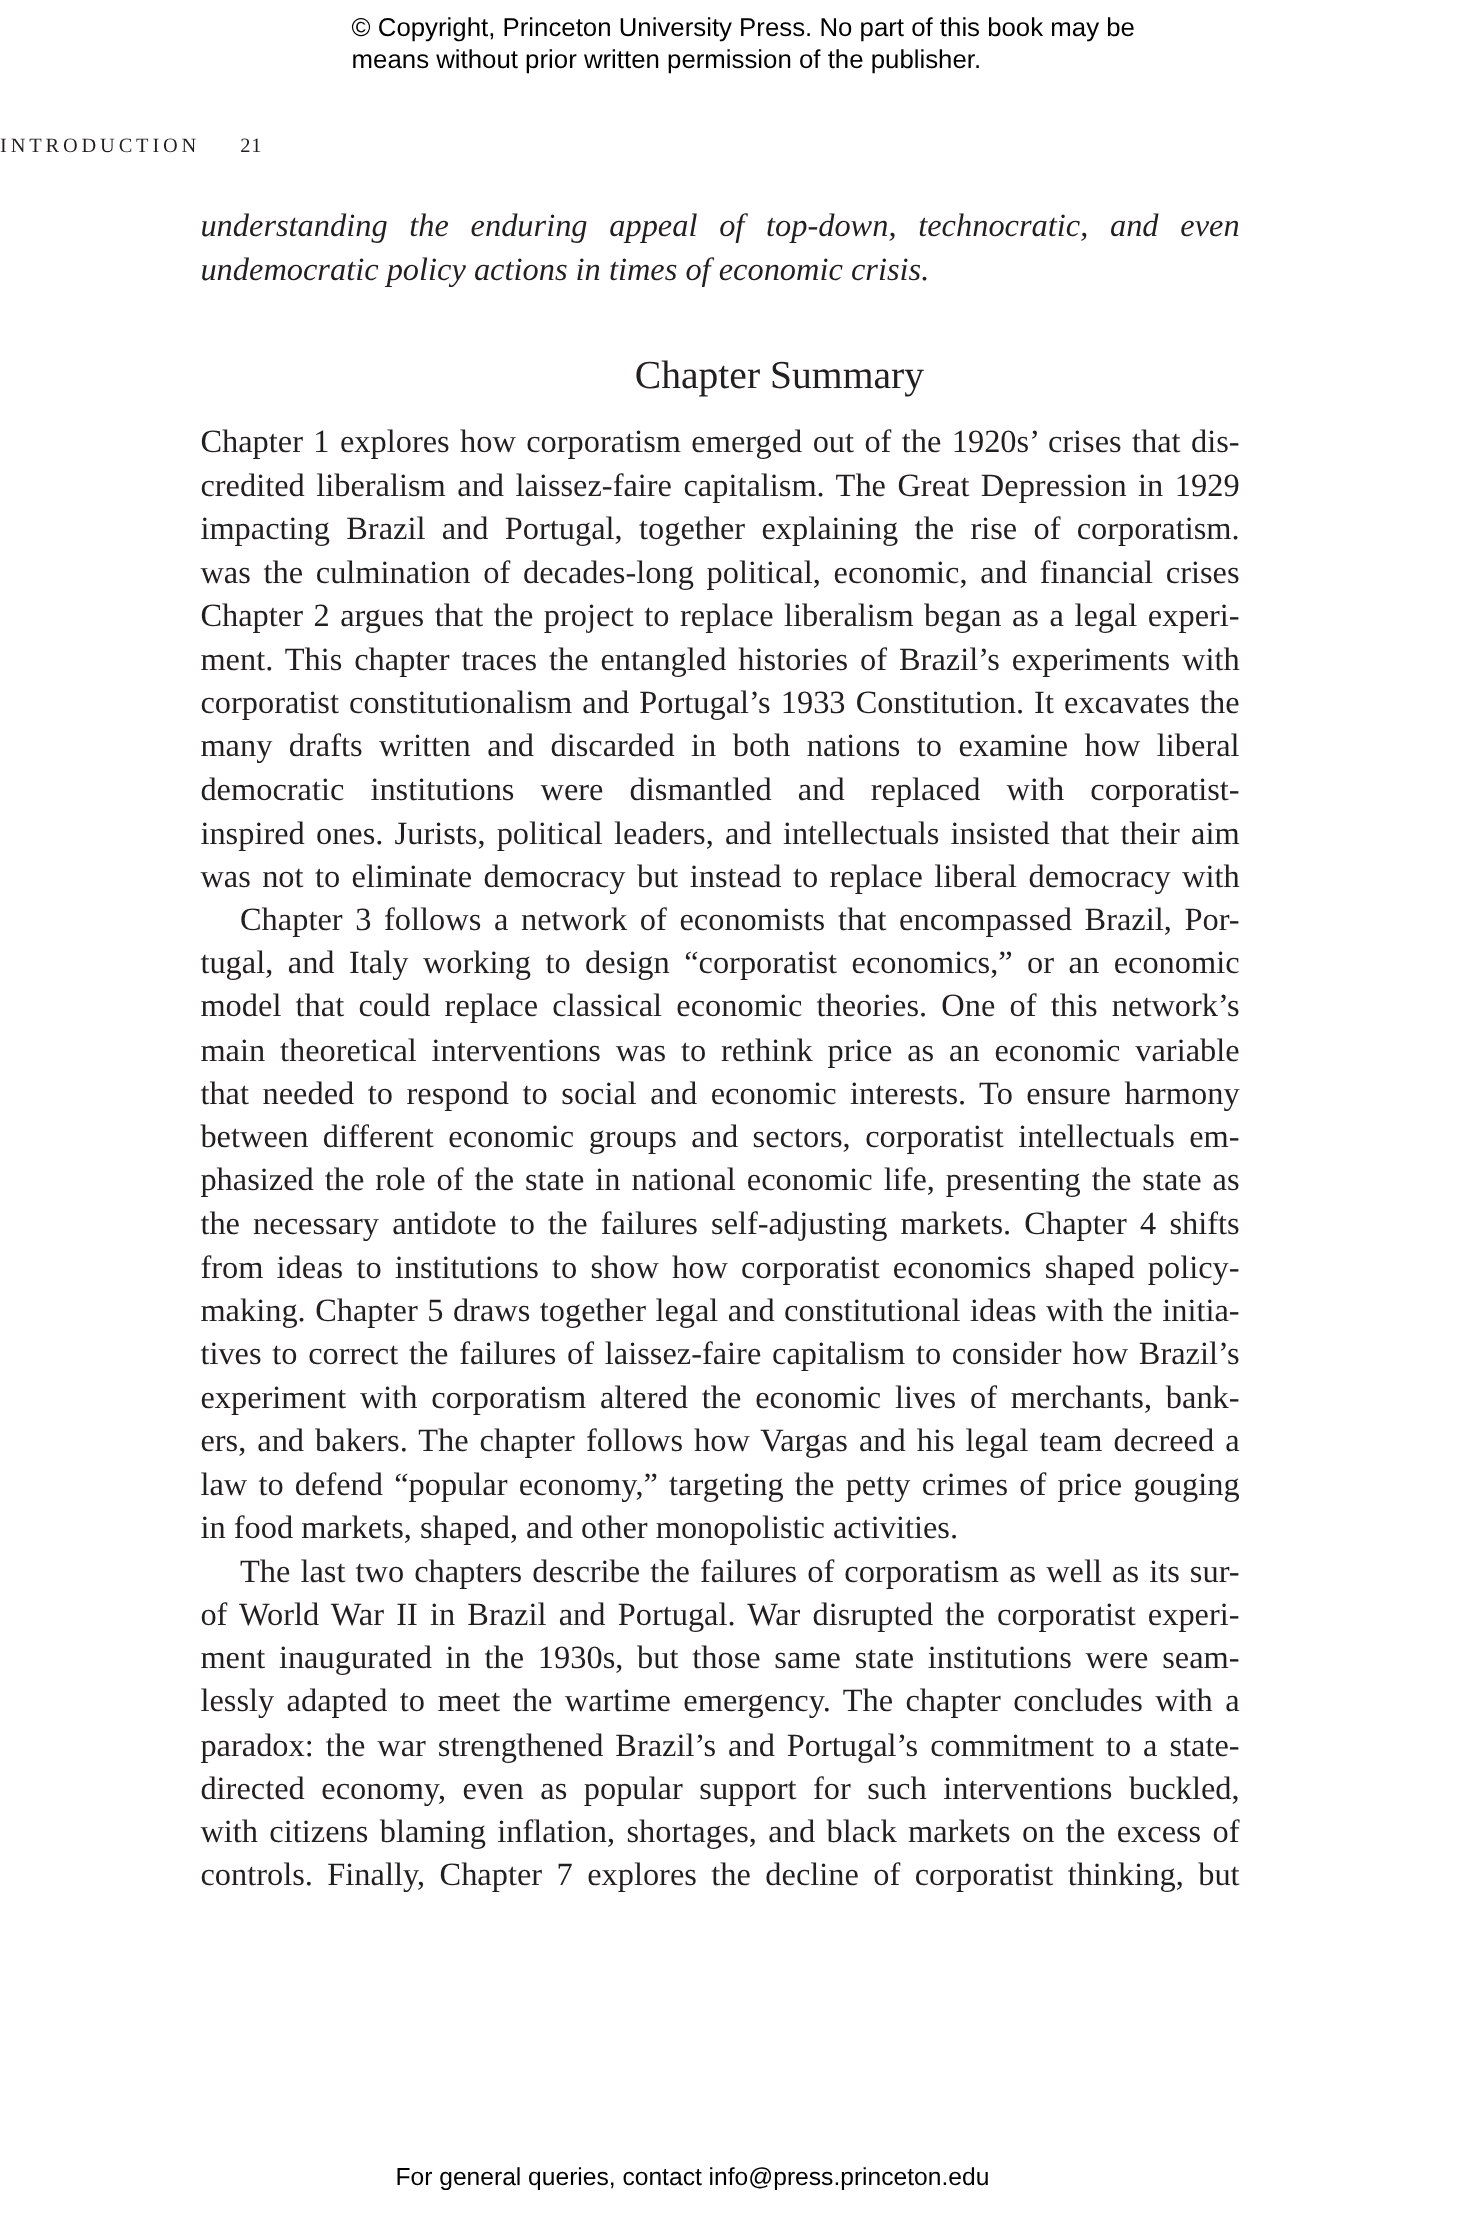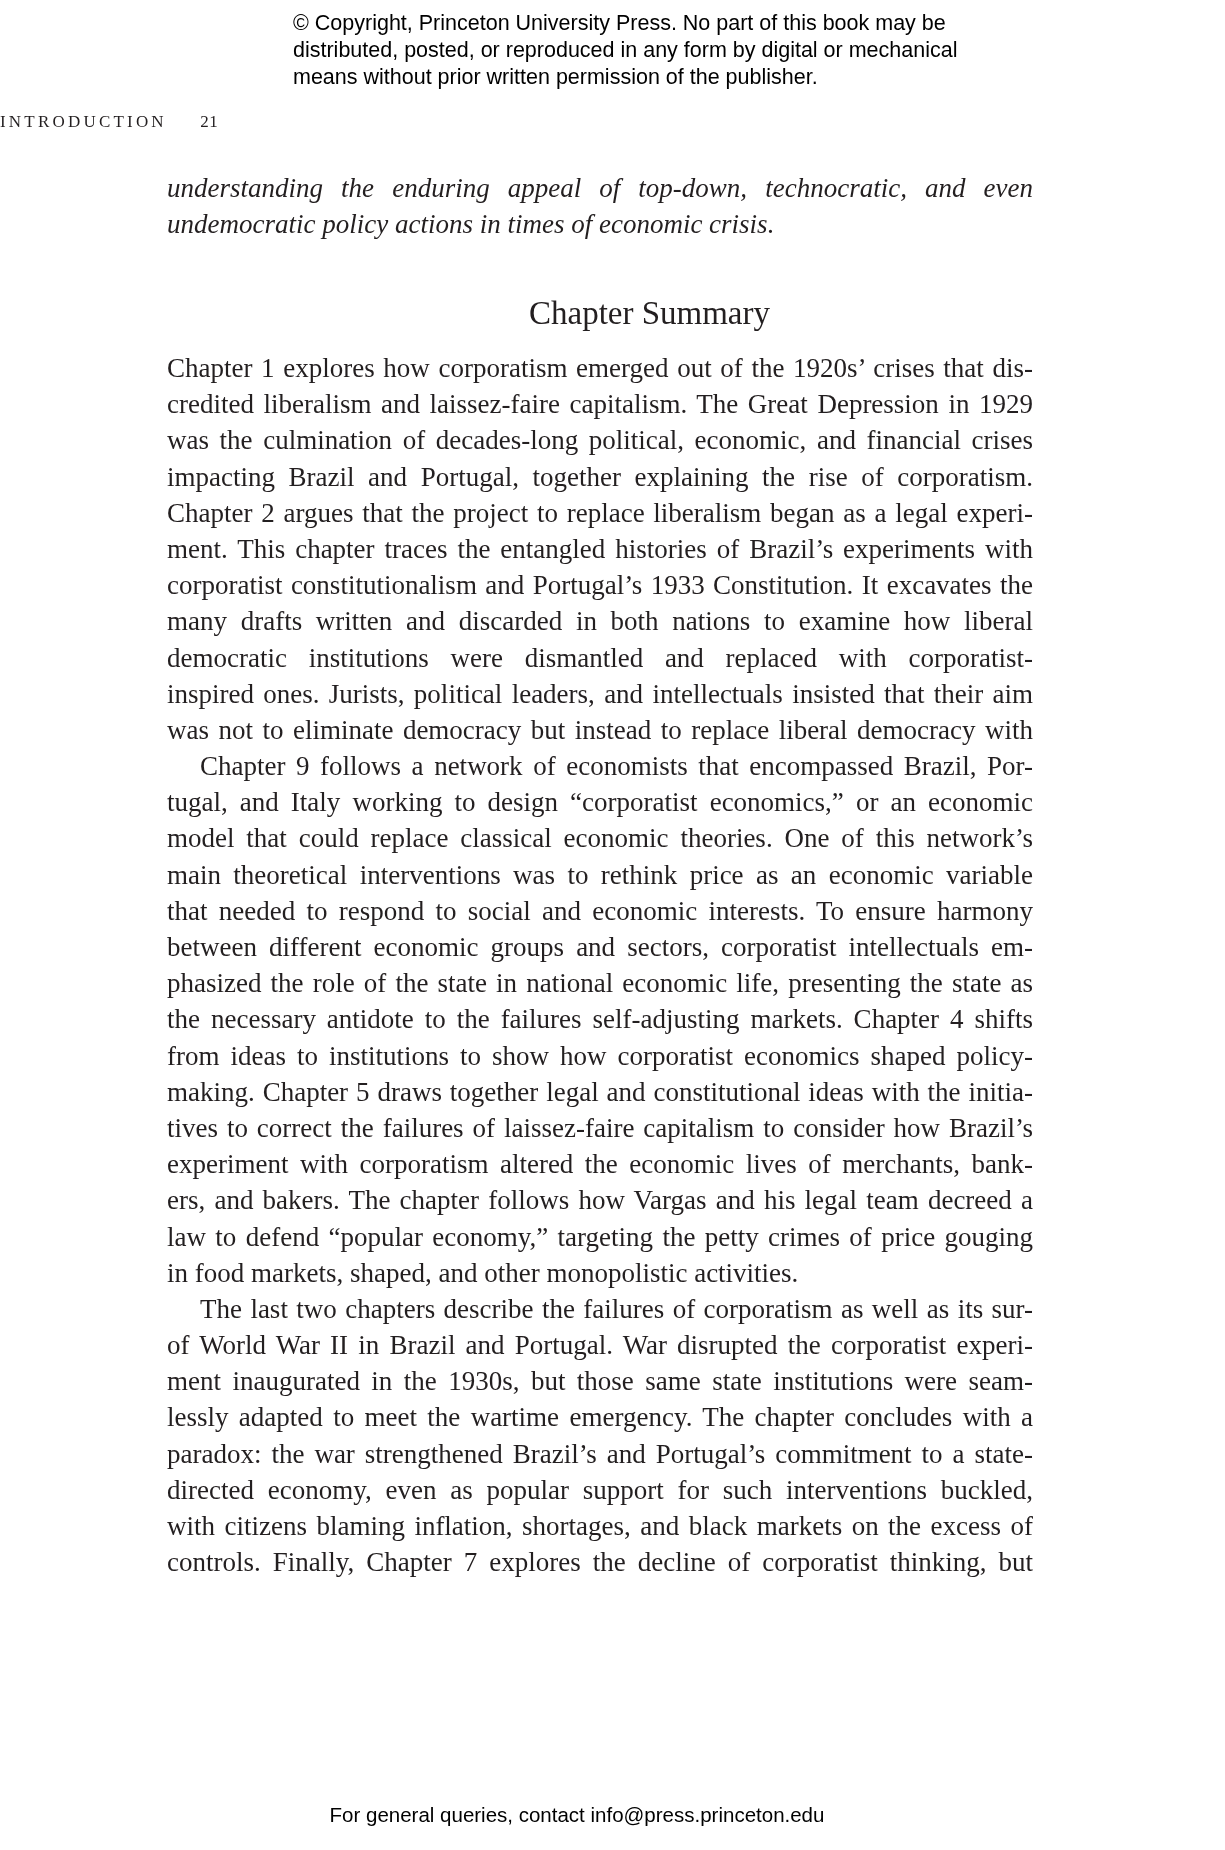--- a/index.html
+++ b/index.html
@@ -94,52 +94,51 @@
     color: #000000;
     padding-left: 4px;
     box-sizing: border-box;
   }
 </style>
 </head>
 <body>
 
 <div class="copyright">
   <span class="line">© Copyright, Princeton University Press. No part of this book may be</span>
-  <span class="line">distributed, posted, or reproduced in any form by digital or mechanical</span>
   <span class="line">means without prior written permission of the publisher.</span>
 </div>
 
 <div class="running-header">
   <span class="section">INTRODUCTION</span>
   <span class="page-number">21</span>
 </div>
 
 <div class="text-block" id="intro-block">
   <span class="line">understanding the enduring appeal of top-down, technocratic, and even</span>
   <span class="line last">undemocratic policy actions in times of economic crisis.</span>
 </div>
 
 <div class="chapter-heading">Chapter Summary</div>
 
 <div class="text-block" id="summary-block">
   <div>
     <span class="line">Chapter 1 explores how corporatism emerged out of the 1920s’ crises that dis-</span>
     <span class="line">credited liberalism and laissez-faire capitalism. The Great Depression in 1929</span>
+    <span class="line">impacting Brazil and Portugal, together explaining the rise of corporatism.</span>
     <span class="line">was the culmination of decades-long political, economic, and financial crises</span>
-    <span class="line">impacting Brazil and Portugal, together explaining the rise of corporatism.</span>
     <span class="line">Chapter 2 argues that the project to replace liberalism began as a legal experi-</span>
     <span class="line">ment. This chapter traces the entangled histories of Brazil’s experiments with</span>
     <span class="line">corporatist constitutionalism and Portugal’s 1933 Constitution. It excavates the</span>
     <span class="line">many drafts written and discarded in both nations to examine how liberal</span>
     <span class="line">democratic institutions were dismantled and replaced with corporatist-</span>
     <span class="line">inspired ones. Jurists, political leaders, and intellectuals insisted that their aim</span>
     <span class="line">was not to eliminate democracy but instead to replace liberal democracy with</span>
   </div>
   <div>
-    <span class="line indent">Chapter 9 follows a network of economists that encompassed Brazil, Por-</span>
+    <span class="line indent">Chapter 3 follows a network of economists that encompassed Brazil, Por-</span>
     <span class="line">tugal, and Italy working to design “corporatist economics,” or an economic</span>
     <span class="line">model that could replace classical economic theories. One of this network’s</span>
     <span class="line">main theoretical interventions was to rethink price as an economic variable</span>
     <span class="line">that needed to respond to social and economic interests. To ensure harmony</span>
     <span class="line">between different economic groups and sectors, corporatist intellectuals em-</span>
     <span class="line">phasized the role of the state in national economic life, presenting the state as</span>
     <span class="line">the necessary antidote to the failures self-adjusting markets. Chapter 4 shifts</span>
     <span class="line">from ideas to institutions to show how corporatist economics shaped policy-</span>
     <span class="line">making. Chapter 5 draws together legal and constitutional ideas with the initia-</span>
     <span class="line">tives to correct the failures of laissez-faire capitalism to consider how Brazil’s</span>

